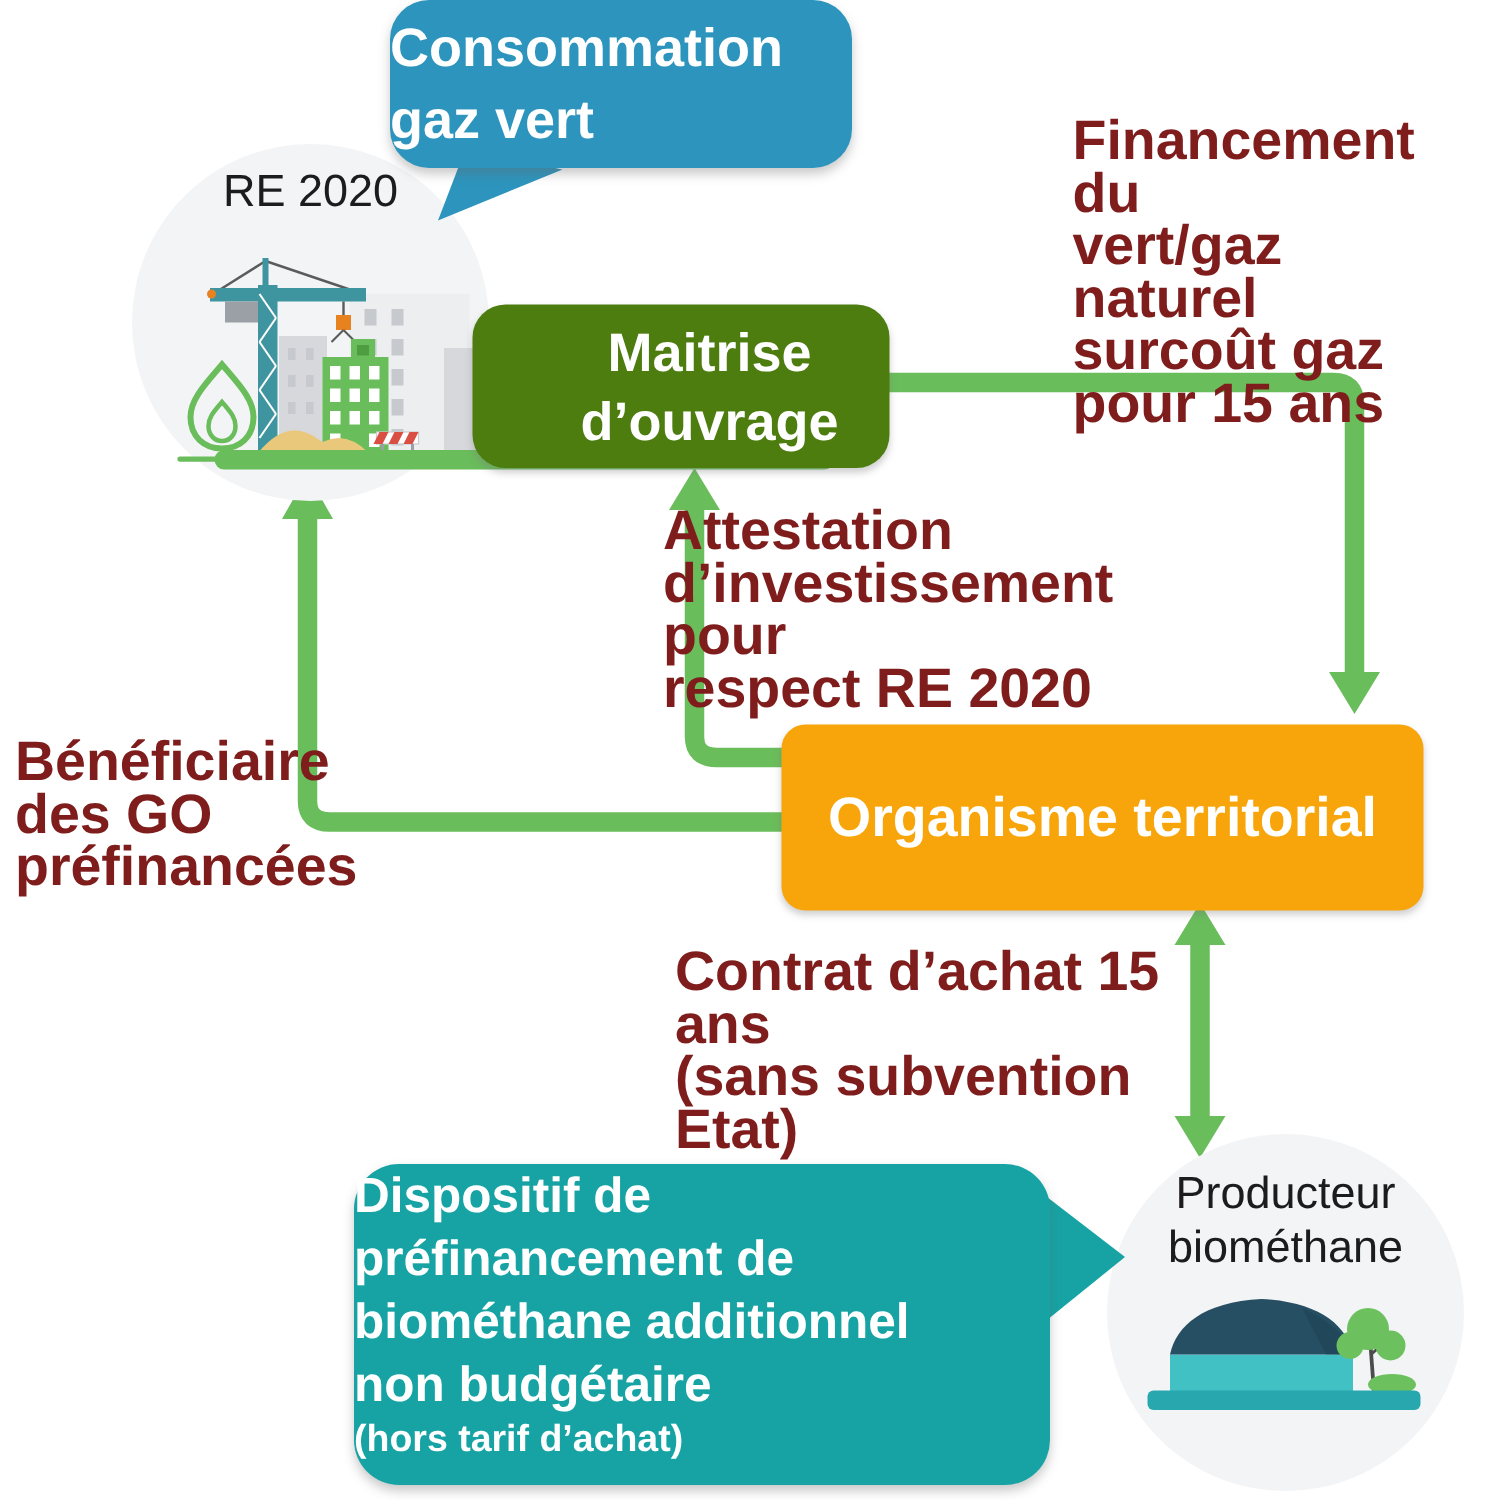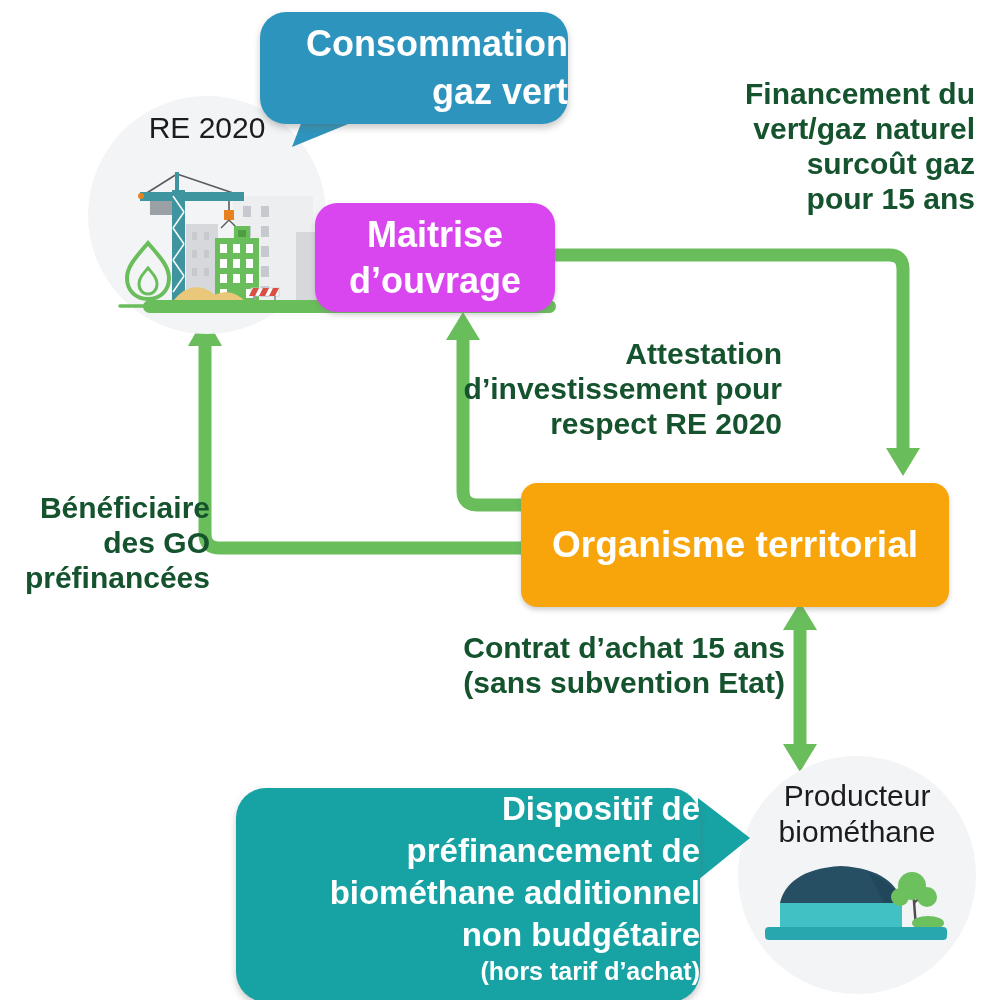--- a/index.html
+++ b/index.html
@@ -9,39 +9,39 @@
   }
   .abs{position:absolute;}
   
   .circle-node{
     background:#f3f4f6;border-radius:50%;
   }
   .circle-label{
     color:#1c1c1c;font-size:30px;font-weight:500;text-align:center;line-height:36px;
   }
   .green-box{
-    background:#d946ef;border-radius:22px;color:#ffffff;font-weight:bold;
+    background:#4d7c0f;border-radius:22px;color:#ffffff;font-weight:bold;
     display:flex;flex-direction:column;align-items:center;justify-content:center;
     box-shadow:0 3px 5px rgba(120,120,120,.35);
+    padding-left:38px;
   }
   .orange-box{
     background:#f8a50b;border-radius:16px;color:#ffffff;font-weight:bold;
     display:flex;align-items:center;justify-content:center;
     box-shadow:0 3px 5px rgba(120,120,120,.35);
   }
   .bubble{
-    color:#ffffff;font-weight:bold;text-align:right;
+    color:#ffffff;font-weight:bold;text-align:left;
     box-shadow:0 4px 7px rgba(100,100,100,.35);
-    margin-top:12px;
   }
   .bubble-blue{background:#2d95bd;border-radius:26px;}
   .bubble-teal{background:#17a3a4;border-radius:30px;}
   
   .green-note{
-    color:#14532d;font-weight:bold;text-align:right;font-size:30px;line-height:35px;
+    color:#7f1d1d;font-weight:bold;text-align:left;font-size:37px;line-height:35px;
   }
   .line{display:block;}
   svg{display:block;}
 </style>
 </head>
 <body>
 
 <svg class="abs" style="left:0;top:0;" width="1000" height="1000" viewBox="0 0 1000 1000">
 
   <g>

